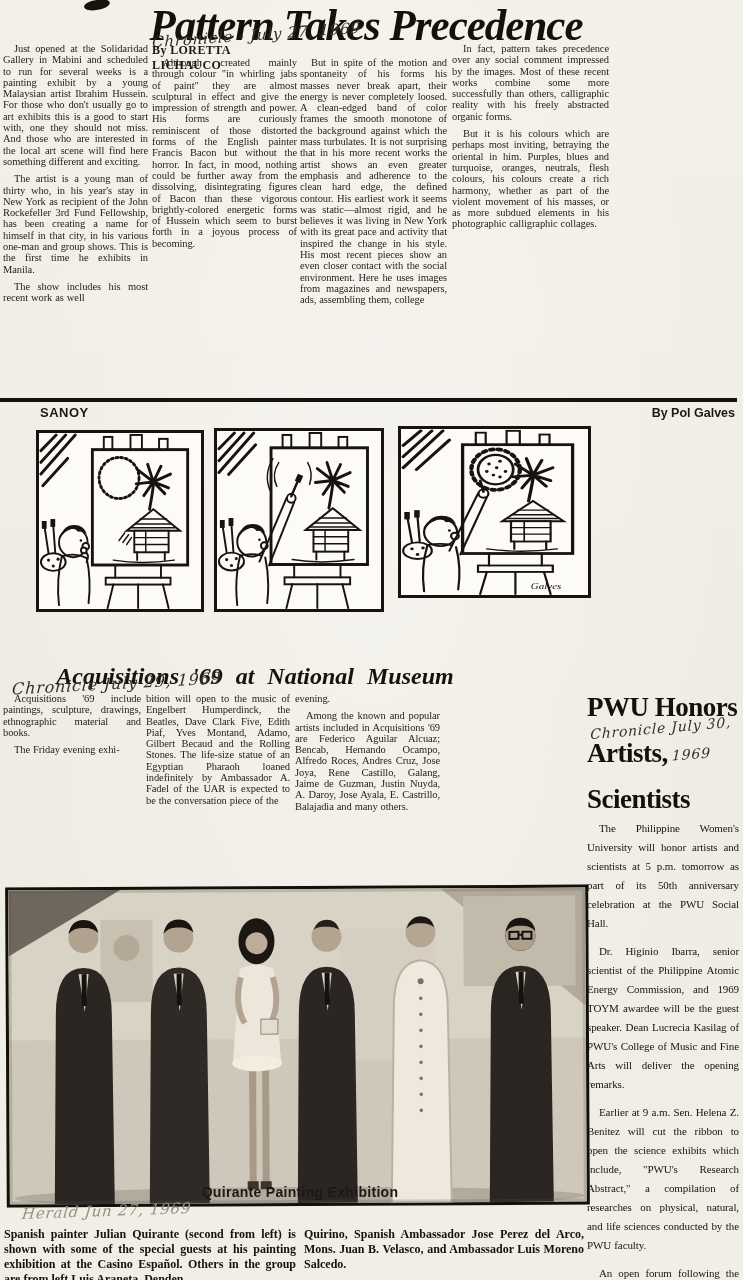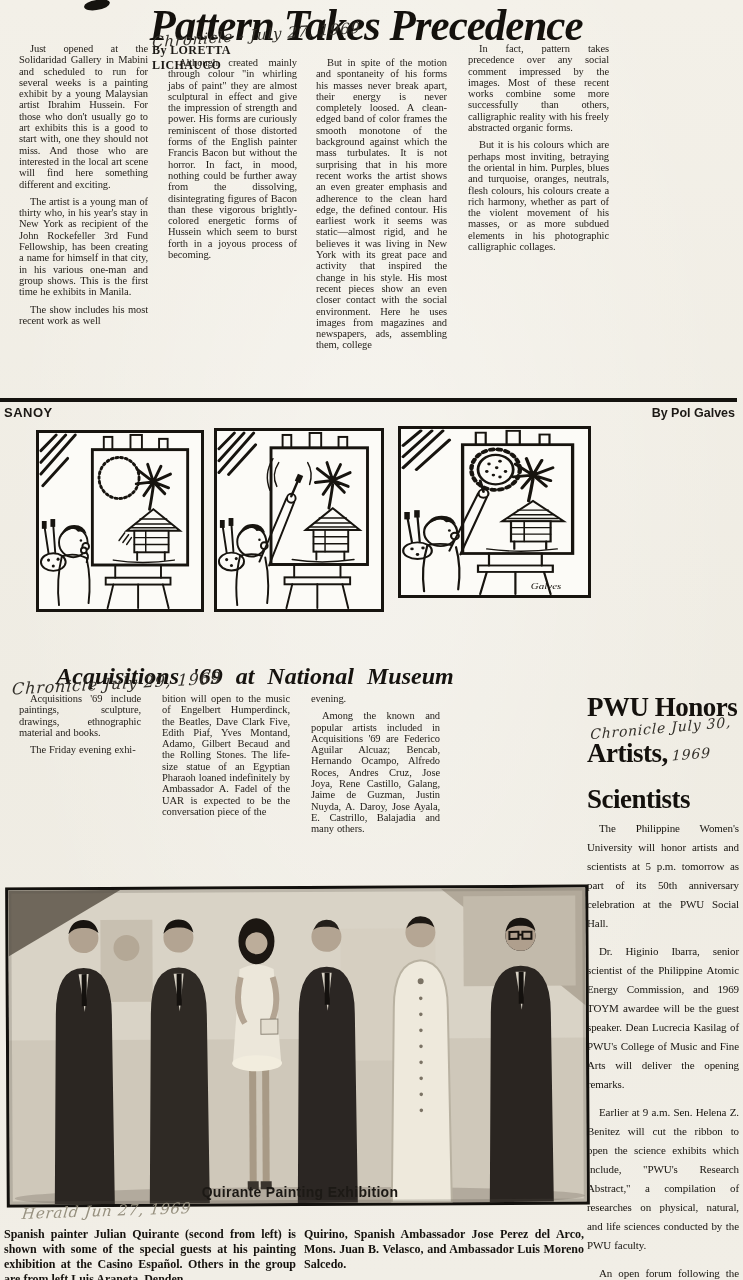--- a/index.html
+++ b/index.html
@@ -11,31 +11,31 @@
           radial-gradient(ellipse at 50% 40%, rgba(255,255,255,.35), rgba(0,0,0,0) 70%),
           linear-gradient(180deg,#f3f0e8 0%,#efece3 55%,#f1eee6 100%);}
   .abs{position:absolute;}
   
   .headline1{font:italic bold 43px/1.05 "Liberation Serif",serif;letter-spacing:-1px;
              text-align:center;color:#14110d;transform:scaleY(1.04);}
   .byline{font-weight:bold;font-size:12px;text-align:left;letter-spacing:.4px;}
   
   .news{text-align:justify;font-size:10.5px;line-height:11.3px;color:#211d18;
         letter-spacing:-.1px;word-spacing:.5px;}
-  .news p{margin:0 0 6px 16px;text-indent:11px;}
+  .news p{margin:0 0 6px 0;text-indent:11px;}
   .news p.fl{text-indent:0;}
   .pwu{font-size:11px;line-height:19px;color:#181510;}
   .pwu p{margin:0 0 9px 0;text-indent:12px;}
   
   .hw{font-family:"DejaVu Serif",serif;font-style:italic;color:#33302a;
       letter-spacing:.8px;white-space:nowrap;}
   .hw-faint{color:#96907f;}
   
   .rule{background:#15130f;}
-  .striptitle{font:bold 13px "Liberation Sans",sans-serif;letter-spacing:.5px;}
+  .striptitle{font:bold 13px "Liberation Sans",sans-serif;letter-spacing:.5px;margin-left:36px;}
   .stripcredit{font:bold 12.5px "Liberation Sans",sans-serif;text-align:right;}
   .panel{border:3px solid #17140f;background:#fcfbf7;box-sizing:border-box;}
   .panel svg{display:block;width:100%;height:100%;}
   
   .headline2{font:italic bold 24px/1 "Liberation Serif",serif;word-spacing:7px;
              letter-spacing:0;color:#16130f;}
   
   .headline3{font:bold 27px/1 "Liberation Serif",serif;letter-spacing:-.5px;color:#14110d;}
   
   .photo{border:3px solid #12100d;background:#cfc8ba;box-sizing:content-box;

